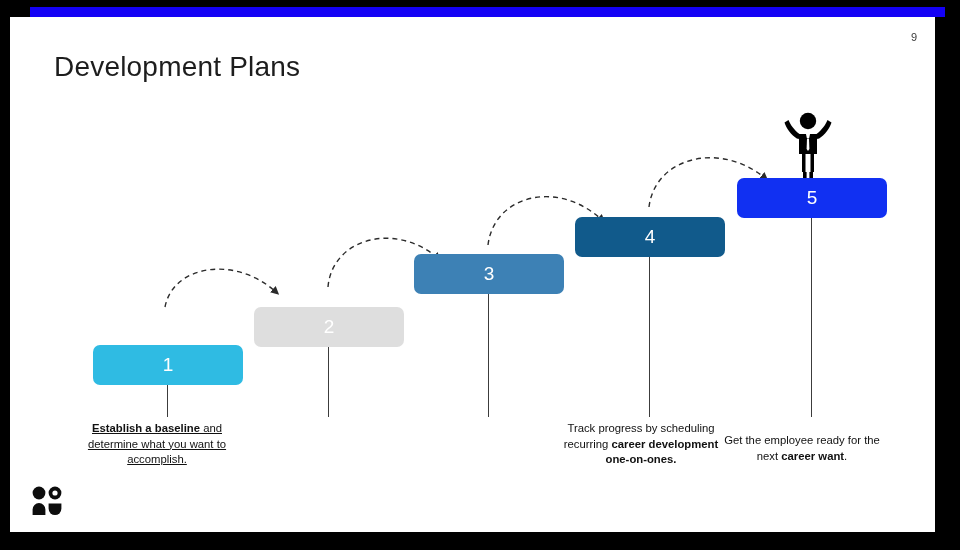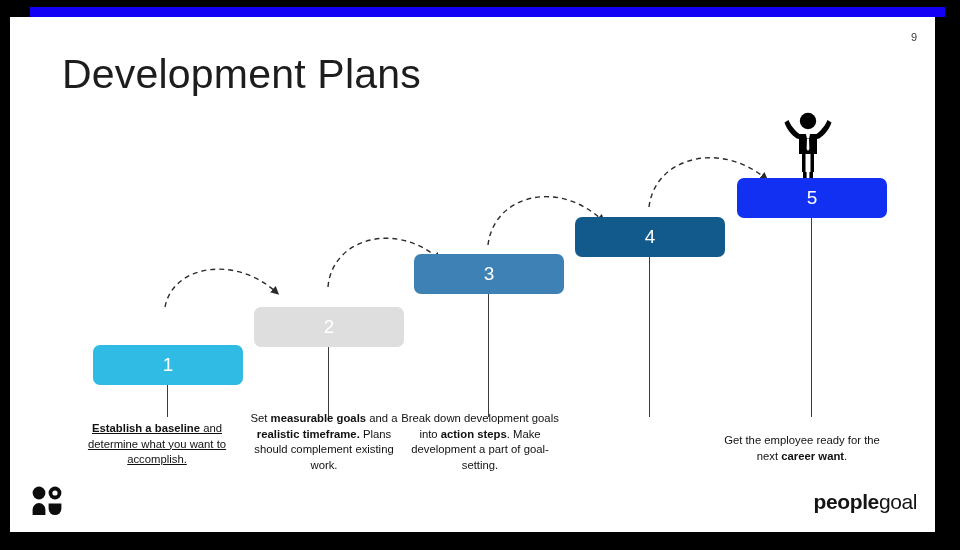--- a/index.html
+++ b/index.html
@@ -47,23 +47,23 @@
     position: absolute;
     right: 18px;
     top: 14px;
     font-size: 11px;
     color: #3a3a3a;
     font-family: "Liberation Sans", sans-serif;
   }
 
   #slide-title {
     position: absolute;
-    left: 52px;
+    left: 44px;
     top: 34px;
-    font-size: 41px;
+    font-size: 28px;
     font-weight: 400;
     color: #1d1d1d;
     letter-spacing: 0.2px;
     white-space: nowrap;
   }
 
   
   .step-box {
     position: absolute;
     height: 40px;
@@ -174,45 +174,41 @@
     <div class="step-box" style="left:83px; top:328px; background:#2FBBE3;">
       <span>1</span>
     </div>
     <div class="step-connector" style="left:157px; top:368px; height:32px;"></div>
     <div class="step-caption" style="left:67px; top:404px;text-decoration:underline;"><b>Establish a baseline</b> and determine what you want to accomplish.</div>
 
     <div class="step-box" style="left:244px; top:290px; background:#DEDEDE;">
       <span>2</span>
     </div>
     <div class="step-connector" style="left:318px; top:330px; height:70px;"></div>
-    <div class="step-caption" style="left:234px; top:394px;">Set <b>measurable goals</b> and a <b>realistic timeframe.</b> Plans should complement existing work.</div>
 
     <div class="step-box" style="left:404px; top:237px; background:#3D81B5;">
       <span>3</span>
     </div>
     <div class="step-connector" style="left:478px; top:277px; height:123px;"></div>
-    <div class="step-caption" style="left:390px; top:394px;">Break down development goals into <b>action steps</b>. Make development a part of goal-setting.</div>
 
     <div class="step-box" style="left:565px; top:200px; background:#115A8B;">
       <span>4</span>
     </div>
     <div class="step-connector" style="left:639px; top:240px; height:160px;"></div>
+    <div class="step-caption" style="left:551px; top:404px;">Track progress by scheduling recurring <b>career development one-on-ones.</b></div>
 
     <div class="step-box" style="left:727px; top:161px; background:#1130F2;">
       <span>5</span>
     </div>
     <div class="step-connector" style="left:801px; top:201px; height:199px;"></div>
     <div class="step-caption" style="left:712px; top:416px;">Get the employee ready for the next <b>career want</b>.</div>
 
     <svg id="users-icon" viewBox="0 0 34 30" xmlns="http://www.w3.org/2000/svg">
       <circle cx="9" cy="7" r="6.4" fill="#0d0d0d"></circle>
       <circle cx="25" cy="7" r="6.4" fill="#0d0d0d"></circle>
       <circle cx="25" cy="7" r="2.6" fill="#ffffff"></circle>
       <path d="M2.6 29 L2.6 23.5 A6.4 6.4 0 0 1 15.4 23.5 L15.4 29 Z" fill="#0d0d0d"></path>
       <path d="M18.6 17.6 L31.4 17.6 L31.4 22.6 A6.4 6.4 0 0 1 18.6 22.6 Z" fill="#0d0d0d"></path>
     </svg>
 
-    <div id="brand-logo">
-      <span class="logo-strong">people</span><span class="logo-light">goal</span>
-    </div>
 
   </div>
 </div>
 
 </body></html>

